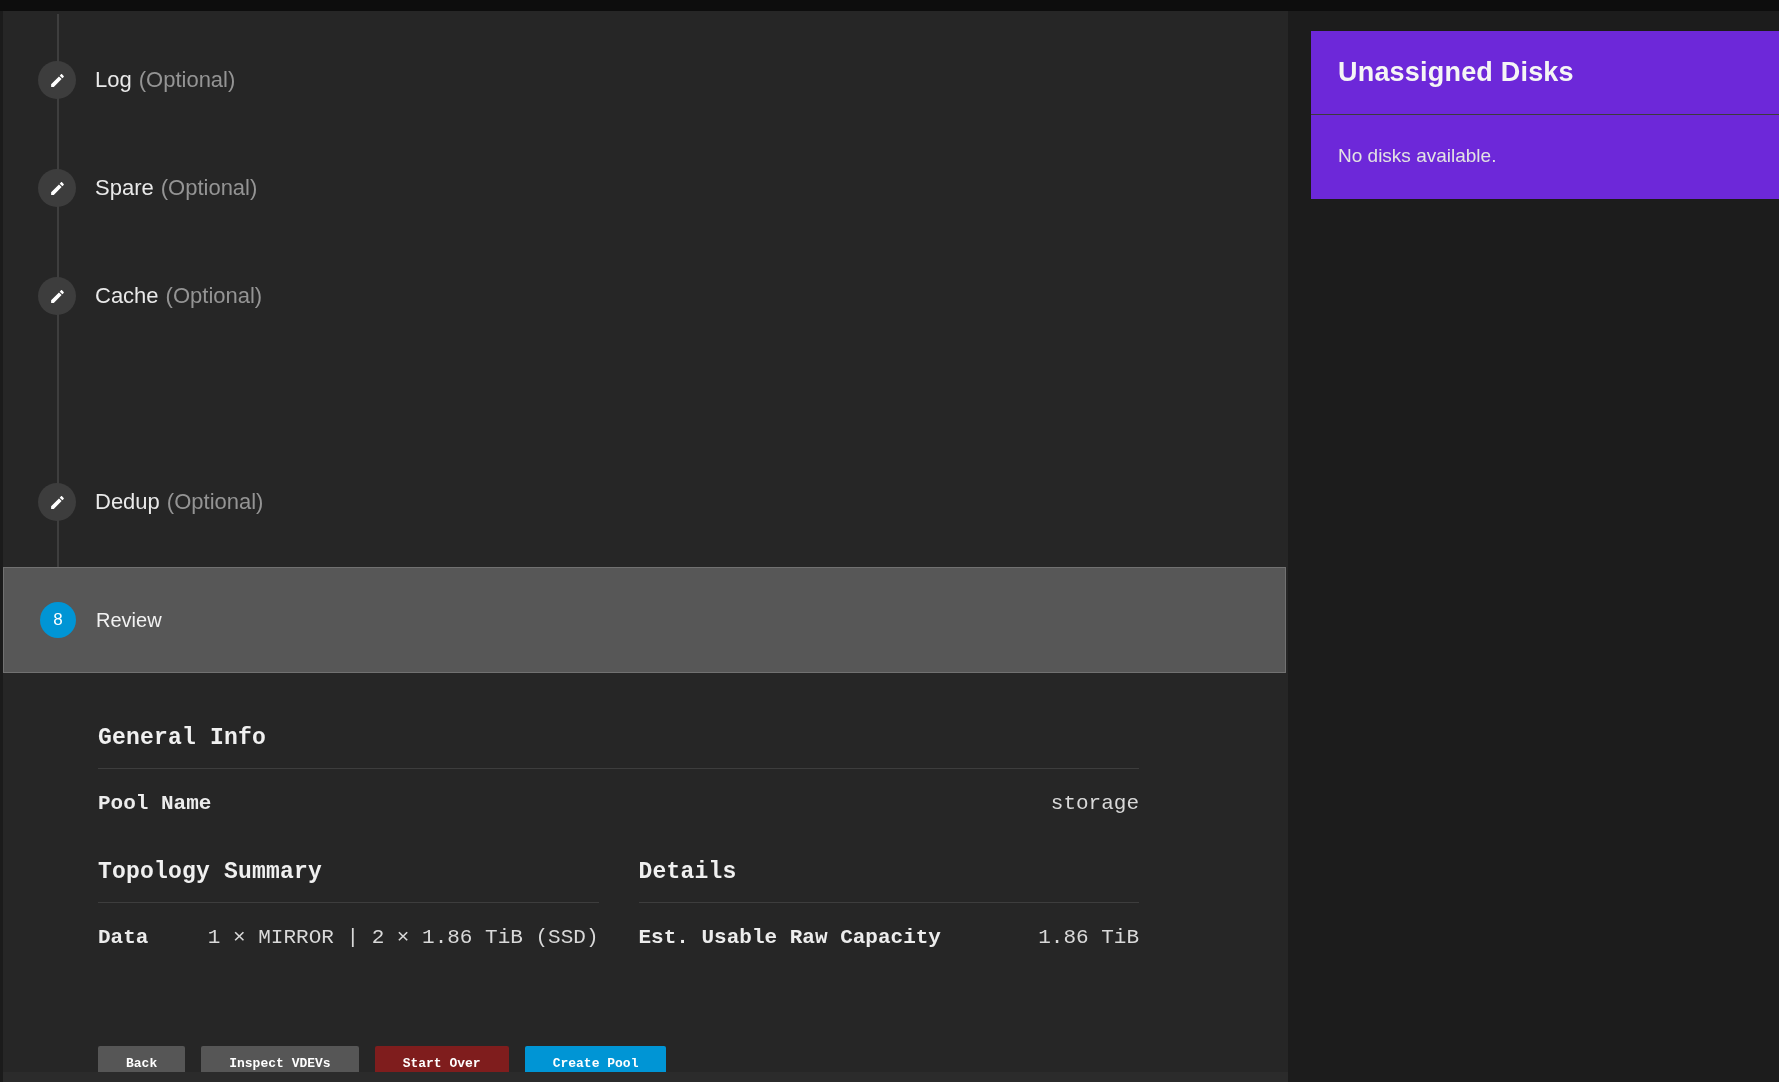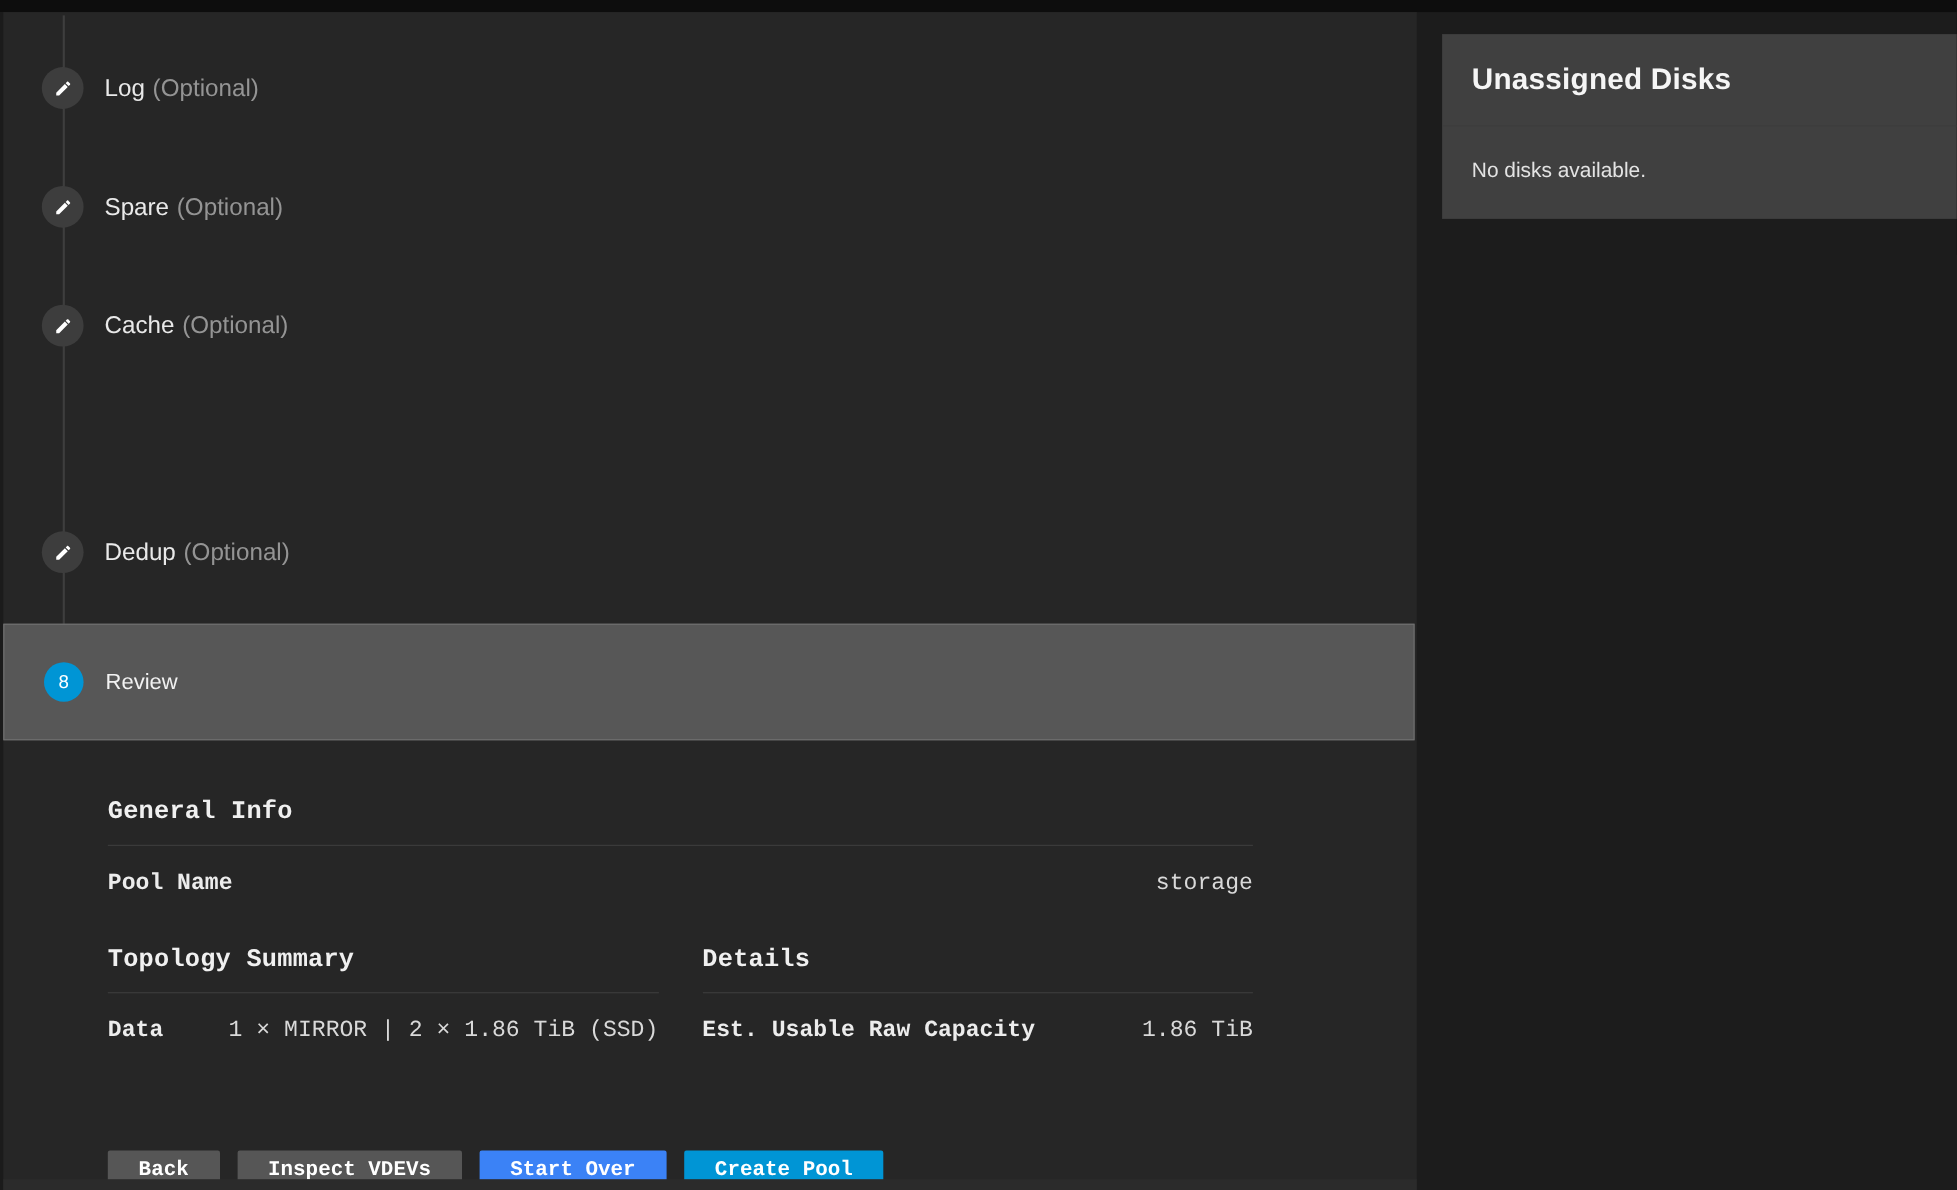--- a/index.html
+++ b/index.html
@@ -119,43 +119,43 @@
     display: flex;
     gap: 16px;
     margin-top: 98px;
   }
   .btn {
     height: 34px;
     padding: 0 28px;
     border: none;
     border-radius: 2px;
     font-family: inherit;
-    font-size: 19px;
+    font-size: 13px;
     font-weight: bold;
     color: #ffffff;
     cursor: pointer;
     display: inline-flex;
     align-items: center;
   }
   .btn-gray { background: #565656; }
-  .btn-red  { background: #3b82f6; }
+  .btn-red  { background: #7f1d1d; }
   .btn-blue { background: #0095d5; }
   .bottom-strip {
     position: absolute;
     left: 0; right: 0; bottom: 0;
     height: 10px;
     background: #2b2b2b;
   }
   
   .disks-card {
     position: absolute;
     left: 1311px; top: 31px;
     width: 468px;
     height: 168px;
-    background: #404040;
+    background: #6d28d9;
   }
   .disks-header {
     height: 84px;
     display: flex;
     align-items: center;
     padding-left: 27px;
     border-bottom: 1px solid #3c3c3c;
   }
   .disks-title {
     font-size: 27px;

